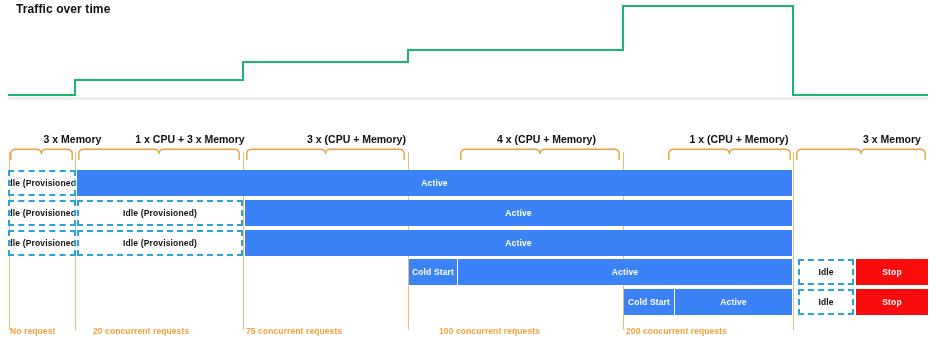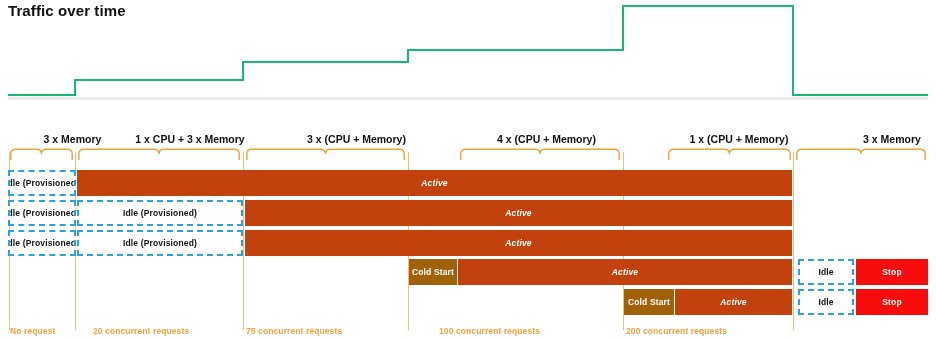--- a/index.html
+++ b/index.html
@@ -8,22 +8,22 @@
     background:#ffffff;
     font-family:"Liberation Sans", sans-serif;
     position:relative;
     overflow:hidden;
     -webkit-font-smoothing:antialiased;
   }
   #stage{position:absolute;left:0;top:0;width:936px;height:338px;}
 
   
   #chart-title{
-    position:absolute;left:8px;top:2px;
-    font-size:15px;font-weight:bold;color:#111111;
+    position:absolute;left:16px;top:2px;
+    font-size:12px;font-weight:bold;color:#111111;
     letter-spacing:.1px;white-space:nowrap;
   }
   #traffic-svg{position:absolute;left:0;top:0;width:936px;height:104px;}
   #chart-baseline{
     position:absolute;left:8px;top:97px;width:920px;height:3px;
     background:#ececec;
   }
 
   
   .sec-label{
@@ -48,27 +48,26 @@
     display:flex;align-items:center;justify-content:center;
     font-size:8.5px;font-weight:bold;
     letter-spacing:.15px;white-space:nowrap;overflow:hidden;
   }
   .bar.idle{
     background:#ffffff;
     border:2px dashed #2aa3dd;
     color:#111111;
   }
   .bar.active{
-    background:#c2410c;
+    background:#3b82f6;
     color:#ffffff;
     border:0;
-    font-style:italic;
   }
   .bar.cold{
-    background:#a16207;
+    background:#3b82f6;
     color:#ffffff;
     border:0;
   }
   .bar.stop{
     background:#f90c0c;
     color:#ffffff;
     border:0;
   }
 
   

